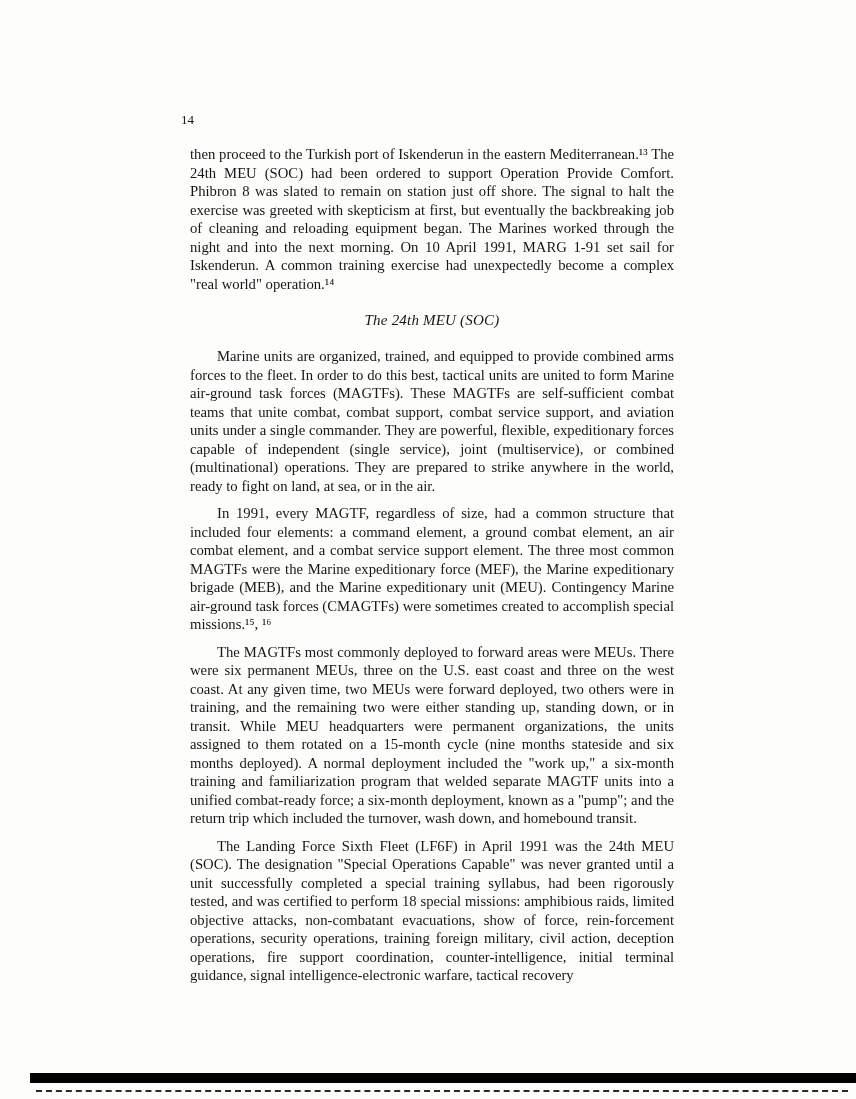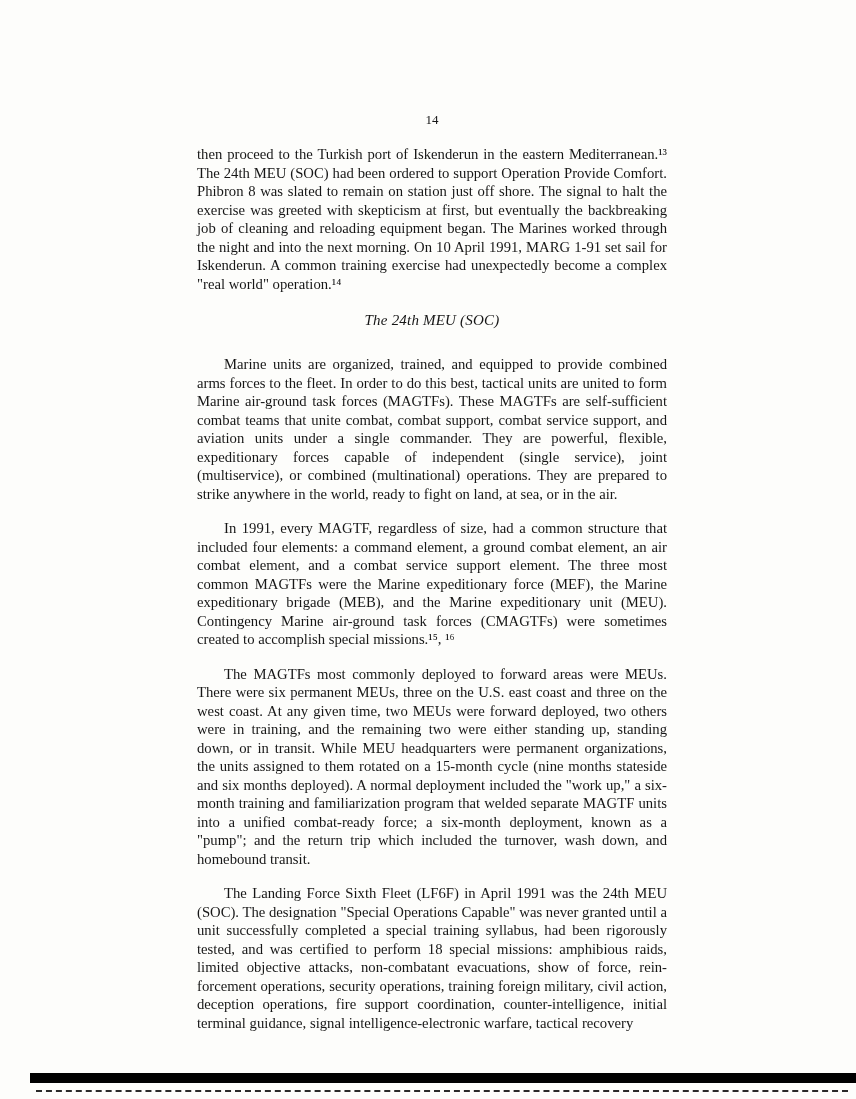--- a/index.html
+++ b/index.html
@@ -14,46 +14,46 @@
     overflow: hidden;
   }
   .page-block {
     position: absolute;
     left: 181px;
     top: 112px;
     width: 502px;
   }
   .page-header {
     display: flex;
-    justify-content: center;
+    justify-content: space-between;
     align-items: baseline;
     margin-bottom: 17px;
   }
   .page-number {
     font-size: 13px;
   }
   .running-title {
     font-size: 12.5px;
     letter-spacing: 0.3px;
   }
   .body-text p {
-    margin: 16px;
+    margin: 9px;
     font-size: 14.7px;
     line-height: 18.5px;
     text-align: justify;
   }
   .body-text p.indent {
     text-indent: 27px;
   }
   h2.section-heading {
     font-size: 15px;
     font-weight: normal;
     font-style: italic;
     text-align: center;
-    margin: 19px 0 26px 0;
+    margin: 19px 0 18px 0;
     letter-spacing: 0.2px;
   }
   .scan-bar {
     position: absolute;
     left: 30px;
     right: 0;
     top: 1073px;
     height: 10px;
     background: #000;
   }

